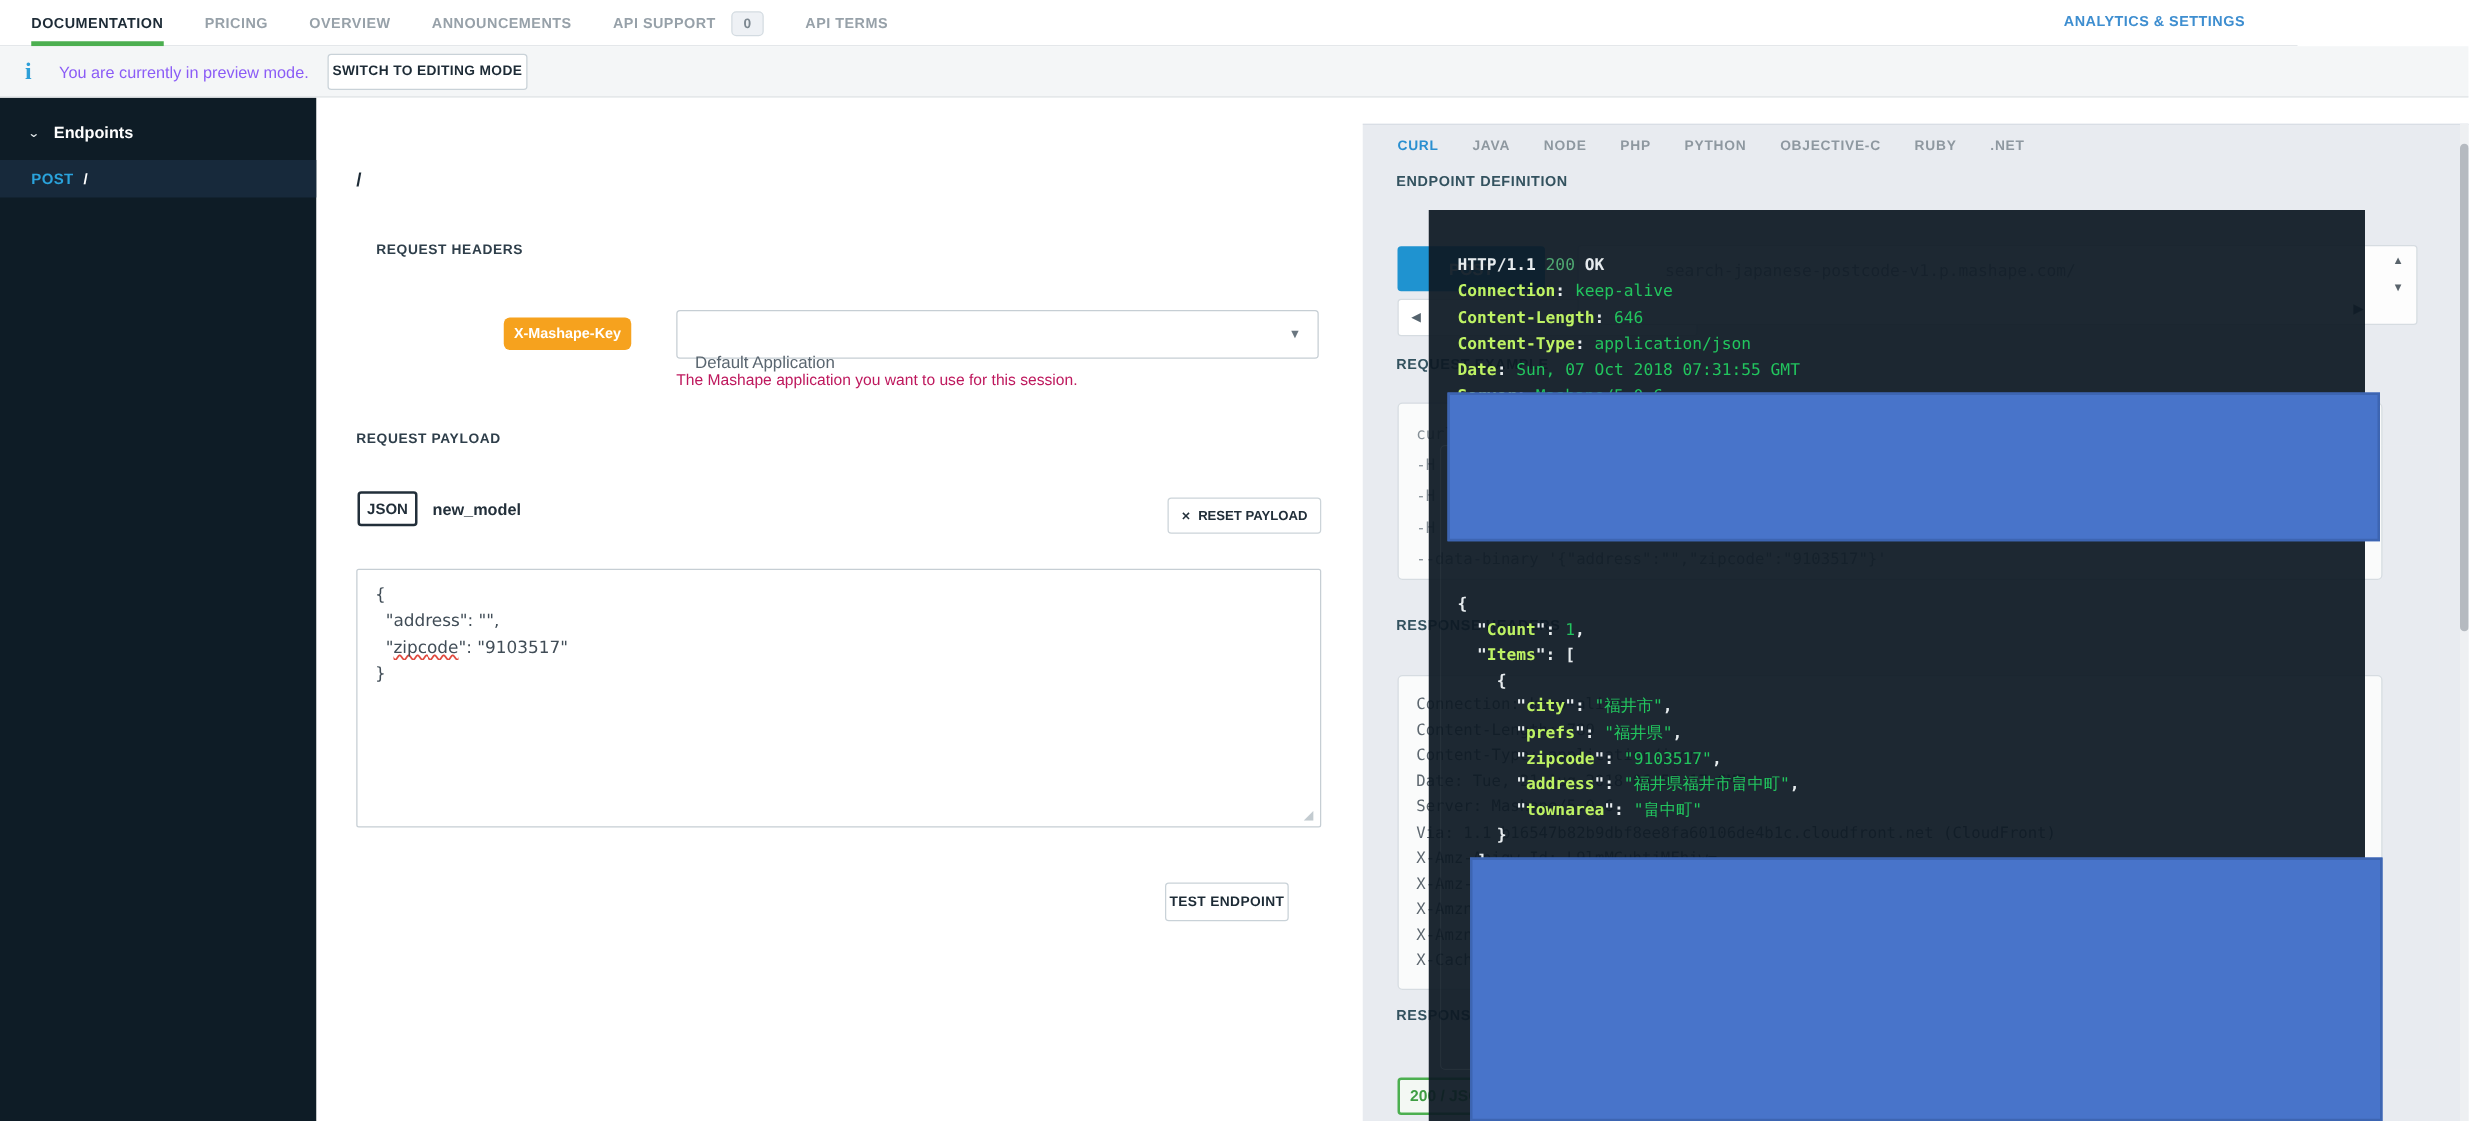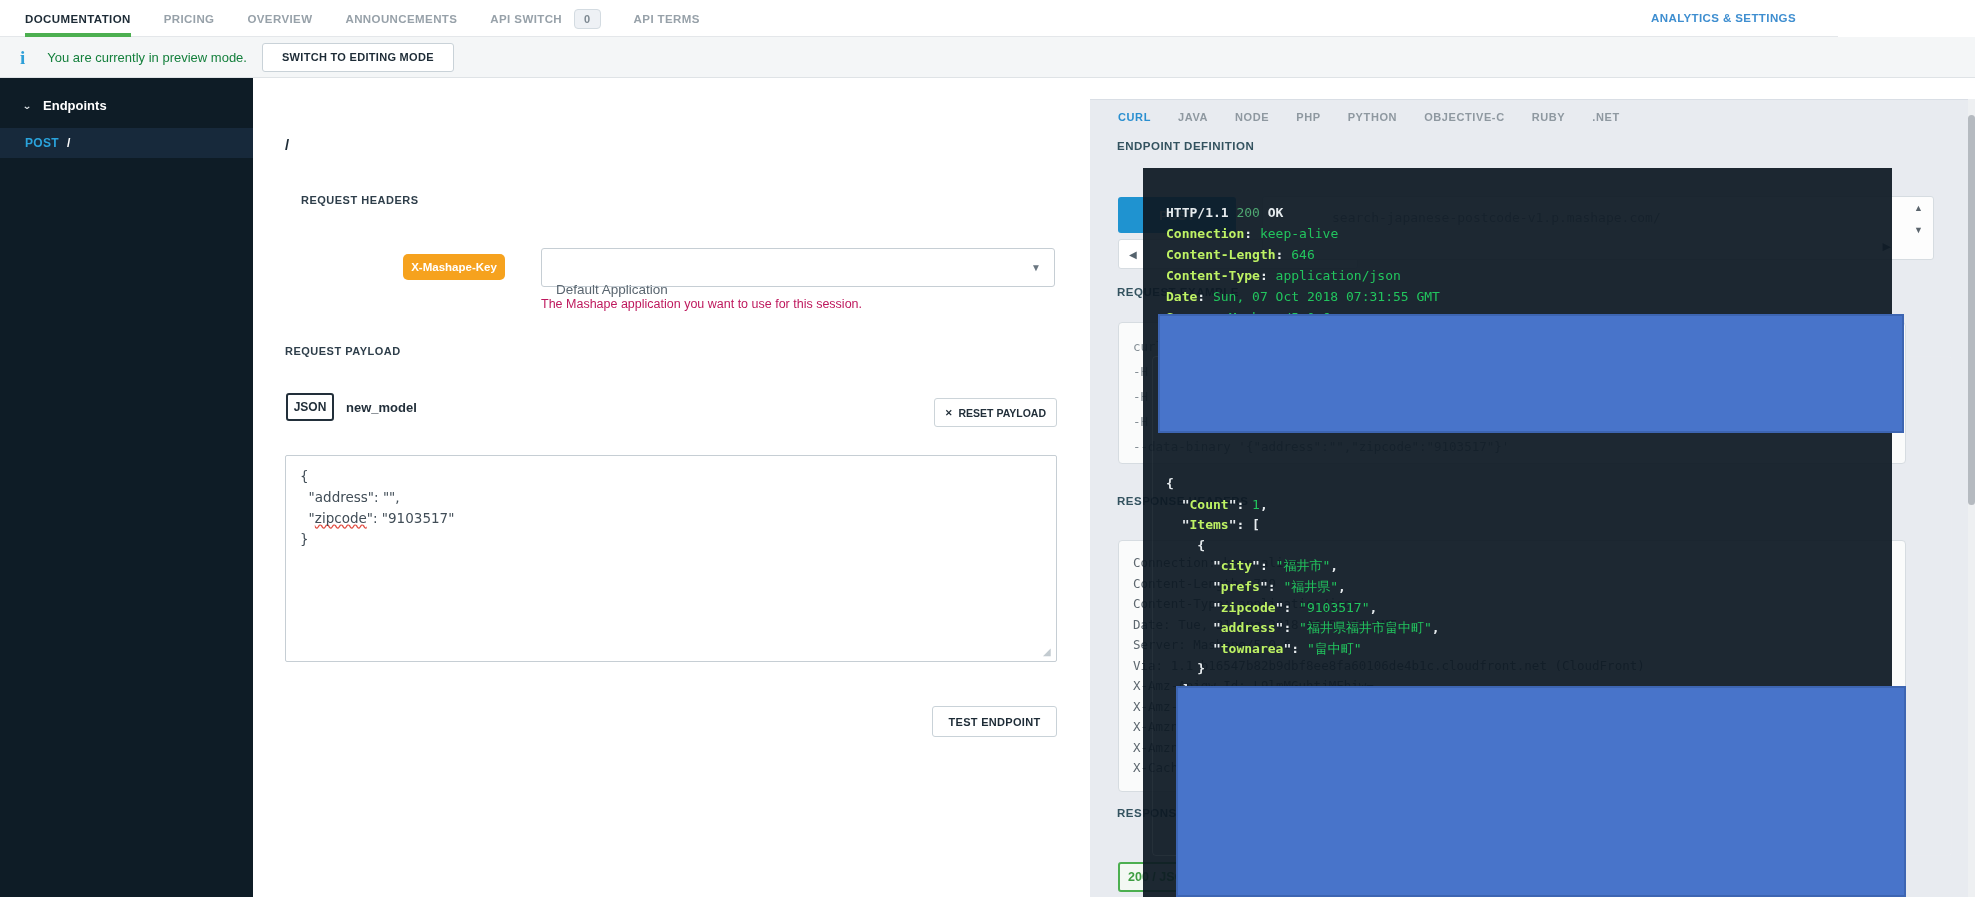--- a/index.html
+++ b/index.html
@@ -15,22 +15,22 @@
   .topnav{position:absolute;left:0;top:0;width:1838px;height:37px;background:#fff;border-bottom:1px solid #e4e7ea;display:flex;align-items:stretch;padding-left:25px;z-index:20;}
   .nav-tab{display:flex;align-items:center;height:37px;margin-right:33px;font-size:11.5px;font-weight:700;letter-spacing:.4px;color:#97a1a9;position:relative;cursor:pointer;white-space:nowrap;}
   .nav-tab.active{color:#1d2b36;}
   .nav-tab.active::after{content:"";position:absolute;left:0;right:0;bottom:0;height:4px;background:var(--green);}
   .nav-badge{display:inline-block;margin-left:12px;padding:3px 9px;border:1px solid #d3dbe1;border-radius:4px;background:#eef1f5;color:#7d8891;font-size:11px;font-weight:700;}
   .nav-right{margin-left:auto;margin-right:42px;display:flex;align-items:center;font-size:11.5px;font-weight:700;letter-spacing:.4px;color:#3e8ed0;cursor:pointer;white-space:nowrap;}
 
   
   .infobar{position:absolute;left:0;top:37px;width:1975px;height:41px;background:#f4f6f7;border-bottom:1px solid #dfe3e6;display:flex;align-items:center;z-index:20;}
   .info-icon{margin-left:20px;color:#2d9fd8;font-weight:800;font-size:19px;font-family:"Liberation Serif",serif;line-height:1;}
-  .info-msg{margin-left:22px;font-size:13px;color:#15803d;}
-  .info-btn{margin-left:15px;height:29px;padding:0 19px;background:#fff;border:1px solid #c9d2d8;border-radius:3px;font-size:11px;font-weight:700;letter-spacing:.3px;color:#1d2b36;display:flex;align-items:center;cursor:pointer;}
+  .info-msg{margin-left:22px;font-size:13px;color:#8b5cf6;}
+  .info-btn{margin-left:15px;height:29px;padding:0 3px;background:#fff;border:1px solid #c9d2d8;border-radius:3px;font-size:11px;font-weight:700;letter-spacing:.3px;color:#1d2b36;display:flex;align-items:center;cursor:pointer;}
 
   
   .sidebar{position:absolute;left:0;top:78px;width:253px;height:819px;background:#0e1c26;z-index:5;}
   .sb-header{display:flex;align-items:center;padding:20px 0 0 22px;color:#fff;}
   .sb-chevron{font-size:12px;color:#e7ecef;transform:scaleY(.8);}
   .sb-header-label{margin-left:11px;font-size:13px;font-weight:700;color:#fff;}
   .sb-row{margin-top:15px;height:30px;background:#17293b;display:flex;align-items:center;padding-left:25px;cursor:pointer;}
   .sb-method{font-size:12px;font-weight:700;color:#2aa3dc;letter-spacing:.3px;}
   .sb-path{margin-left:8px;font-size:12px;font-weight:700;color:#fff;}
 
@@ -44,21 +44,21 @@
   .app-select-value{padding-left:14px;font-size:13.5px;color:#5a6670;margin-top:44px;}
   .select-chevron{margin-left:auto;margin-right:13px;font-size:10px;color:#6a7680;}
   .app-help{left:288px;top:219px;font-size:12.5px;color:#be185d;}
   .json-chip{left:33px;top:315px;width:48px;height:28px;border:2px solid #222f3a;border-radius:3px;color:#222f3a;font-size:12px;font-weight:800;display:flex;align-items:center;justify-content:center;}
   .model-name{left:93px;top:322px;font-size:13px;font-weight:700;color:#222f3a;}
   .reset-btn{left:681px;top:320px;width:123px;height:29px;background:#fff;border:1px solid #ccd4d9;border-radius:3px;font-size:10.5px;font-weight:700;color:#222f3a;display:flex;align-items:center;justify-content:center;cursor:pointer;}
   .reset-x{font-size:9px;margin-right:6px;}
   .payload-editor{left:32px;top:377px;width:772px;height:207px;background:#fff;border:1px solid #c6ced4;border-radius:2px;padding:10px 0 0 14px;font-family:"DejaVu Sans",sans-serif;font-size:13.5px;color:#414d57;line-height:21px;white-space:pre;overflow:hidden;cursor:text;}
   .payload-editor .m{text-decoration:underline wavy #e04a3f;text-decoration-skip-ink:none;}
   .resize-handle{left:790px;top:568px;font-size:10px;color:#c3cbd0;}
-  .test-btn{left:679px;top:628px;width:125px;height:31px;background:#fff;border:1px solid #c9d2d8;border-radius:3px;font-size:11px;font-weight:700;letter-spacing:.3px;color:#1d2b36;display:flex;align-items:center;justify-content:center;cursor:pointer;}
+  .test-btn{left:679px;top:628px;width:99px;height:31px;background:#fff;border:1px solid #c9d2d8;border-radius:3px;font-size:11px;font-weight:700;letter-spacing:.3px;color:#1d2b36;display:flex;align-items:center;justify-content:center;cursor:pointer;}
 
   
   .right-bg{position:absolute;left:1090px;top:99px;width:885px;height:798px;background:var(--panelbg);z-index:1;}
   .right-divider{position:absolute;left:1090px;top:99px;width:885px;height:1px;background:#d9dee5;z-index:2;}
   .lang-tabs{position:absolute;left:1118px;top:111px;display:flex;gap:27px;z-index:6;}
   .lang-tab{font-size:11px;font-weight:700;letter-spacing:.6px;color:#8e98a0;cursor:pointer;white-space:nowrap;}
   .lang-tab.active{color:var(--blue);}
 
   
   .underlay-label{position:absolute;font-size:11.5px;font-weight:700;letter-spacing:.5px;color:#33525f;z-index:2;white-space:nowrap;}
@@ -100,21 +100,21 @@
 <body>
 
 <div id="screen">
 
   <div class="topnav">
     <div class="nav-tab active">DOCUMENTATION</div>
     <div class="nav-tab">PRICING</div>
     <div class="nav-tab">OVERVIEW</div>
     <div class="nav-tab">ANNOUNCEMENTS</div>
     <div class="nav-tab">
-      <span>API SWITCH</span>
+      <span>API SUPPORT</span>
       <span class="nav-badge">0</span>
     </div>
     <div class="nav-tab">API TERMS</div>
     <div class="nav-right">ANALYTICS &amp; SETTINGS</div>
   </div>
 
   <div class="infobar">
     <span class="info-icon">i</span>
     <span class="info-msg">You are currently in preview mode.</span>
     <button class="info-btn">SWITCH TO EDITING MODE</button>

